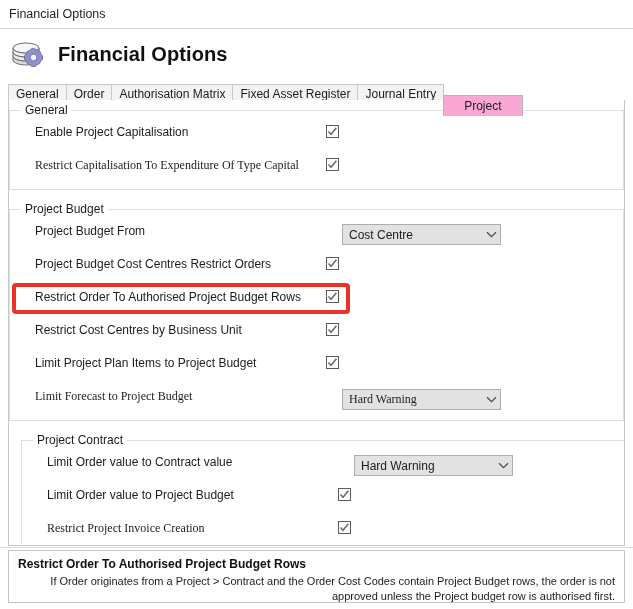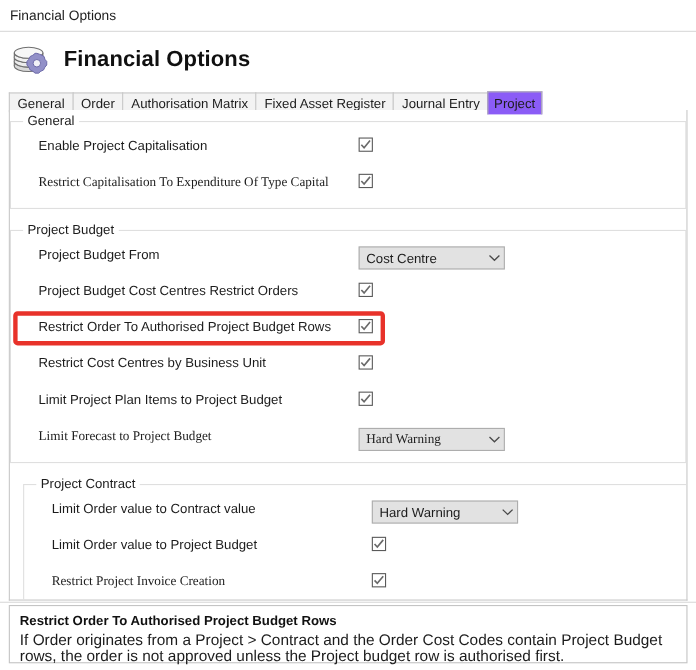--- a/index.html
+++ b/index.html
@@ -79,25 +79,25 @@
     border-bottom: none;
     box-sizing: border-box;
     white-space: nowrap;
     margin-right: -1px;
     position: relative;
     top: 2px;
   }
   .tab.selected {
     height: 21px;
     line-height: 20px;
-    background: #8b5cf6;
+    background: #f9a8d4;
     border-color: #b4b4b4;
-    top: 4px;
+    top: 16px;
     z-index: 3;
-    padding: 0 5px;
+    padding: 0 20px;
   }
 
   
   .content-pane {
     position: relative;
     margin: 0 8px;
     border: 1px solid #c8c8c8;
     border-top: none;
     background: #ffffff;
     height: 446px;
@@ -159,22 +159,22 @@
   }
   .checkbox svg {
     position: absolute;
     left: 0; top: 0;
     width: 11px; height: 11px;
   }
 
   
   .dropdown {
     position: absolute;
-    left: 316px;
-    width: 133px;
+    left: 332px;
+    width: 159px;
     height: 21px;
     background: #e2e2e2;
     border: 1px solid #adadad;
     box-sizing: border-box;
     display: flex;
     align-items: center;
   }
   .dropdown .dd-value {
     font-size: 12px;
     color: #1c1c1c;
@@ -214,23 +214,24 @@
     box-sizing: border-box;
     padding: 6px 9px 0 9px;
   }
   .help-title {
     font-size: 12px;
     font-weight: bold;
     color: #111111;
     margin-bottom: 3px;
   }
   .help-body {
-    font-size: 14px;
+    font-size: 11px;
     color: #1c1c1c;
     line-height: 15px;
+    text-align: right;
   }
   .outer-sep {
     position: absolute;
     left: 0;
     right: 0;
     bottom: 61px;
     height: 1px;
     background: #d9d9d9;
   }
 </style>

